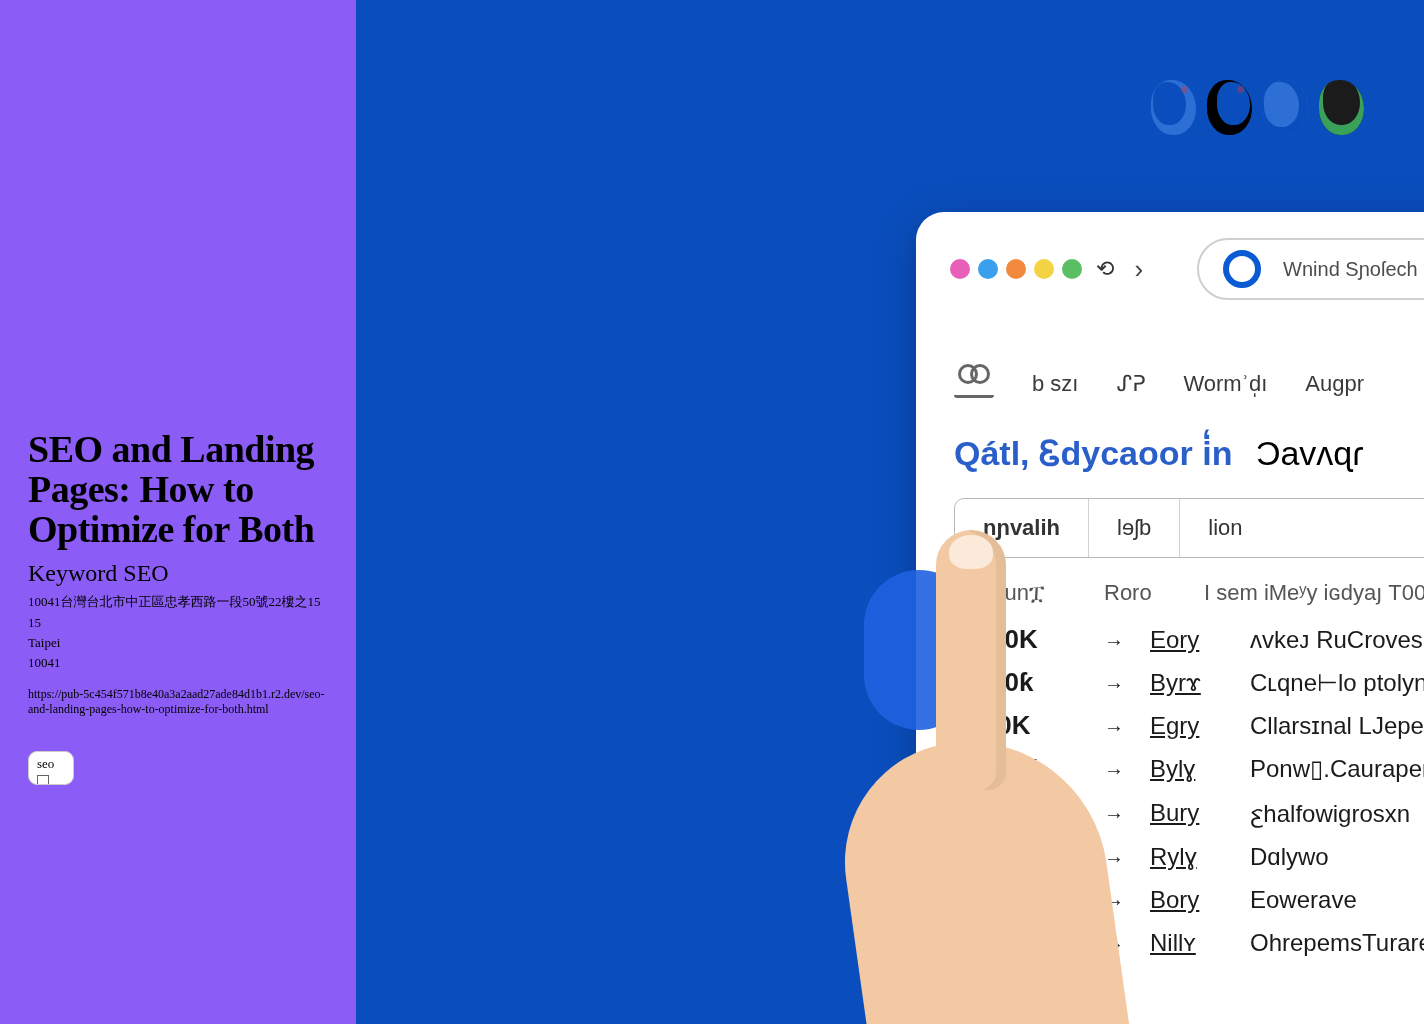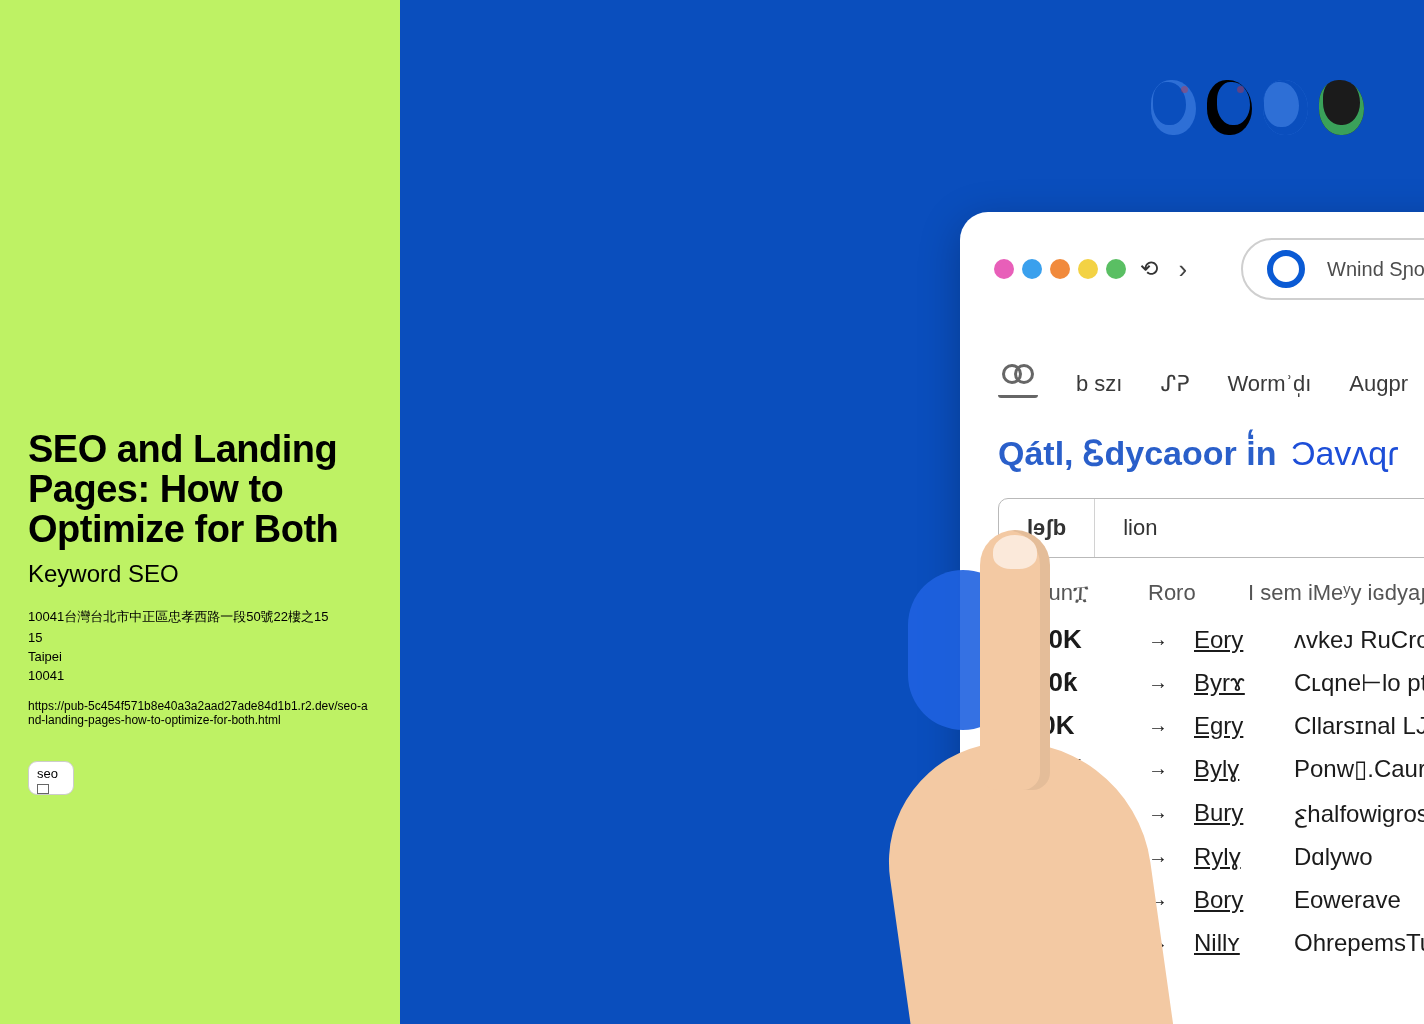--- a/index.html
+++ b/index.html
@@ -1,37 +1,38 @@
 <!DOCTYPE html>
 <html><head>
 <meta charset="utf-8">
 <style>
   * { box-sizing: border-box; margin: 0; padding: 0; }
   html, body { width: 1424px; height: 1024px; overflow: hidden; font-family: Arial, Helvetica, sans-serif; }
   body { display: flex; background: #fff; }
 
   
   .left-panel {
-    width: 400px;
+    width: 356px;
     height: 100%;
-    background: #bef264;
+    background: #8b5cf6;
     padding: 430px 28px 0 28px;
     flex-shrink: 0;
+    font-family: Liberation Serif, serif;
   }
   .left-panel h1 {
     font-size: 38px;
     font-weight: 700;
     line-height: 1.05;
     margin-bottom: 10px;
     letter-spacing: -0.5px;
   }
   .left-panel h2 {
     font-size: 24px;
     font-weight: 400;
-    margin-bottom: 20px;
+    margin-bottom: 6px;
   }
   .left-panel .meta-line {
     font-size: 13px;
     margin-bottom: 4px;
     word-break: break-all;
   }
   .left-panel .url {
     font-size: 12px;
     margin-top: 16px;
   }
@@ -139,21 +140,21 @@
   .tool-icon-stub::after{content:"";position:absolute;right:4px;top:-6px;width:14px;height:14px;border:3px solid #666;border-radius:50%;}
   .toolbar .item { display:flex; align-items:center; gap:6px;}
 
   
   .sec-header {
     padding: 24px 38px 10px;
     font-size: 34px;
     color:#333;
   }
   .sec-header .strong { font-weight:700; color:#2a5fca; }
-  .sec-header .weak { color:#1d4ed8; margin-left:5px; }
+  .sec-header .weak { color:#000000; margin-left:14px; }
 
   
   .filter-row {
     margin: 14px 38px 0;
     display:flex;
     border:1px solid #b9b9b9;
     border-radius:10px;
     overflow:hidden;
   }
   .filter-cell {
@@ -279,20 +280,21 @@
       <span class="item">Augpr</span>
 
     </div>
 
     <div class="sec-header">
       <span class="strong">Qátl, Ꮛdycaoor i̒n</span>
       <span class="weak">Ɔavʌɋɾ</span>
     </div>
 
     <div class="filter-row">
+      <div class="filter-cell">nɲvalih</div>
       <div class="filter-cell">lɘʃb</div>
       <div class="filter-cell">lion</div>
 
     </div>
 
     <div class="table-wrap">
       <div class="table-head">
         <span>Hʳy ounፗ</span>
         <span>Roro</span>
         <span>I sem iMeʸy iԍdyaյ  T003 b a</span>

